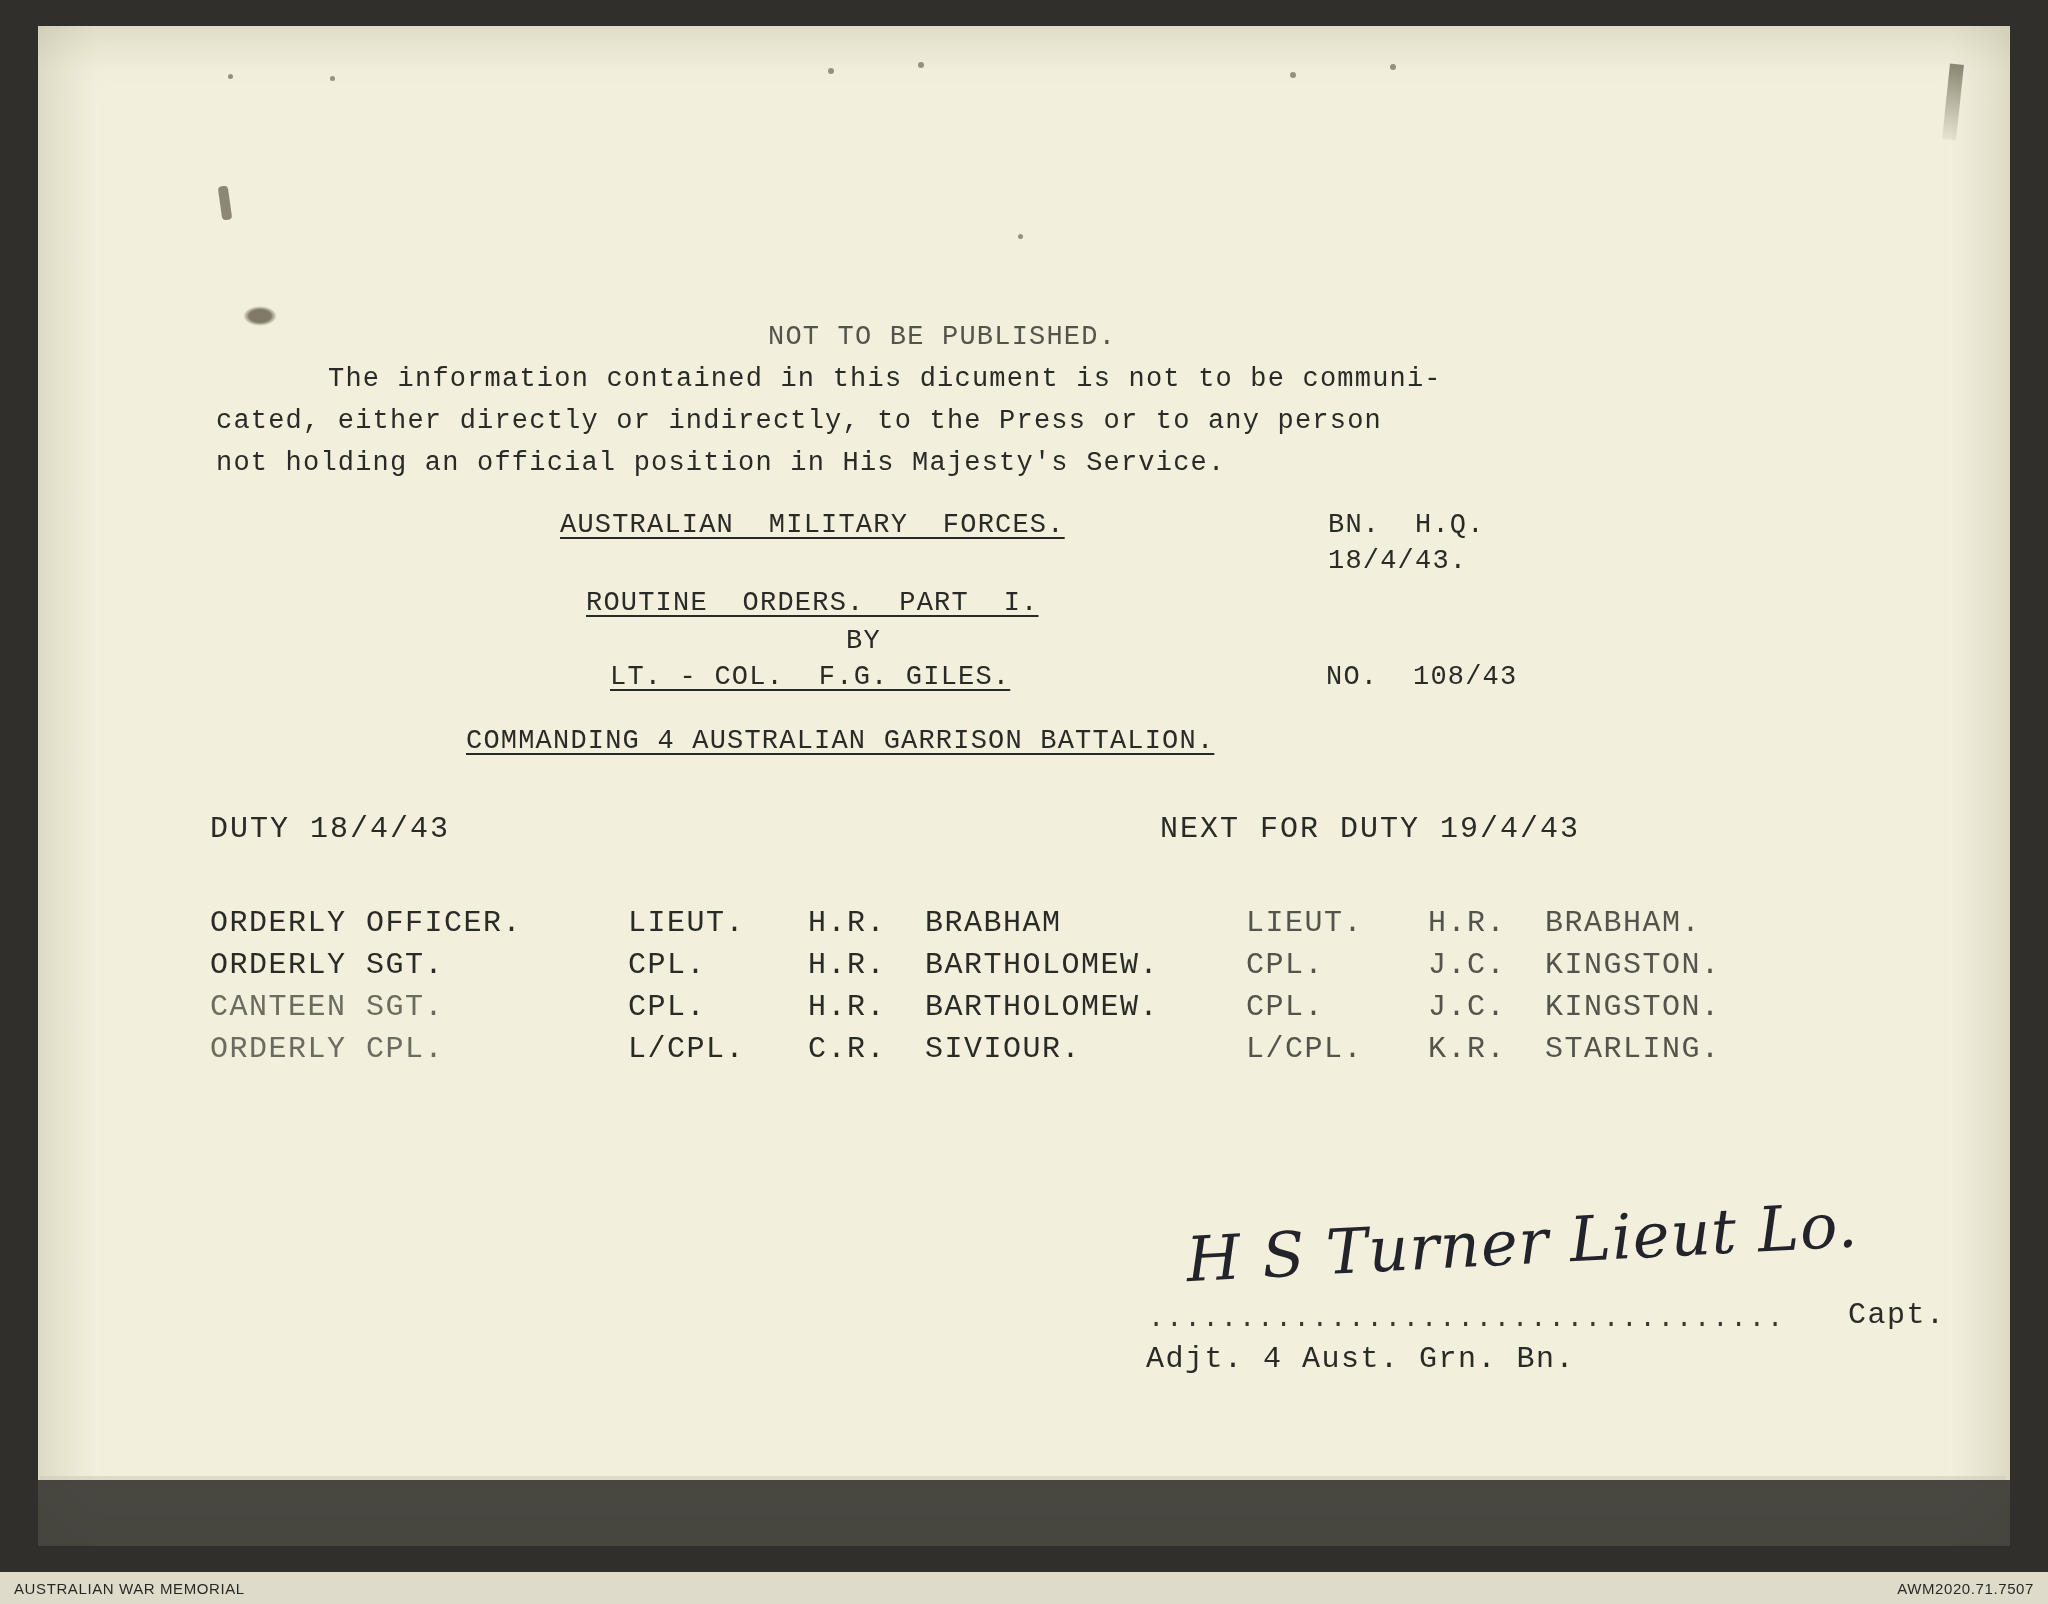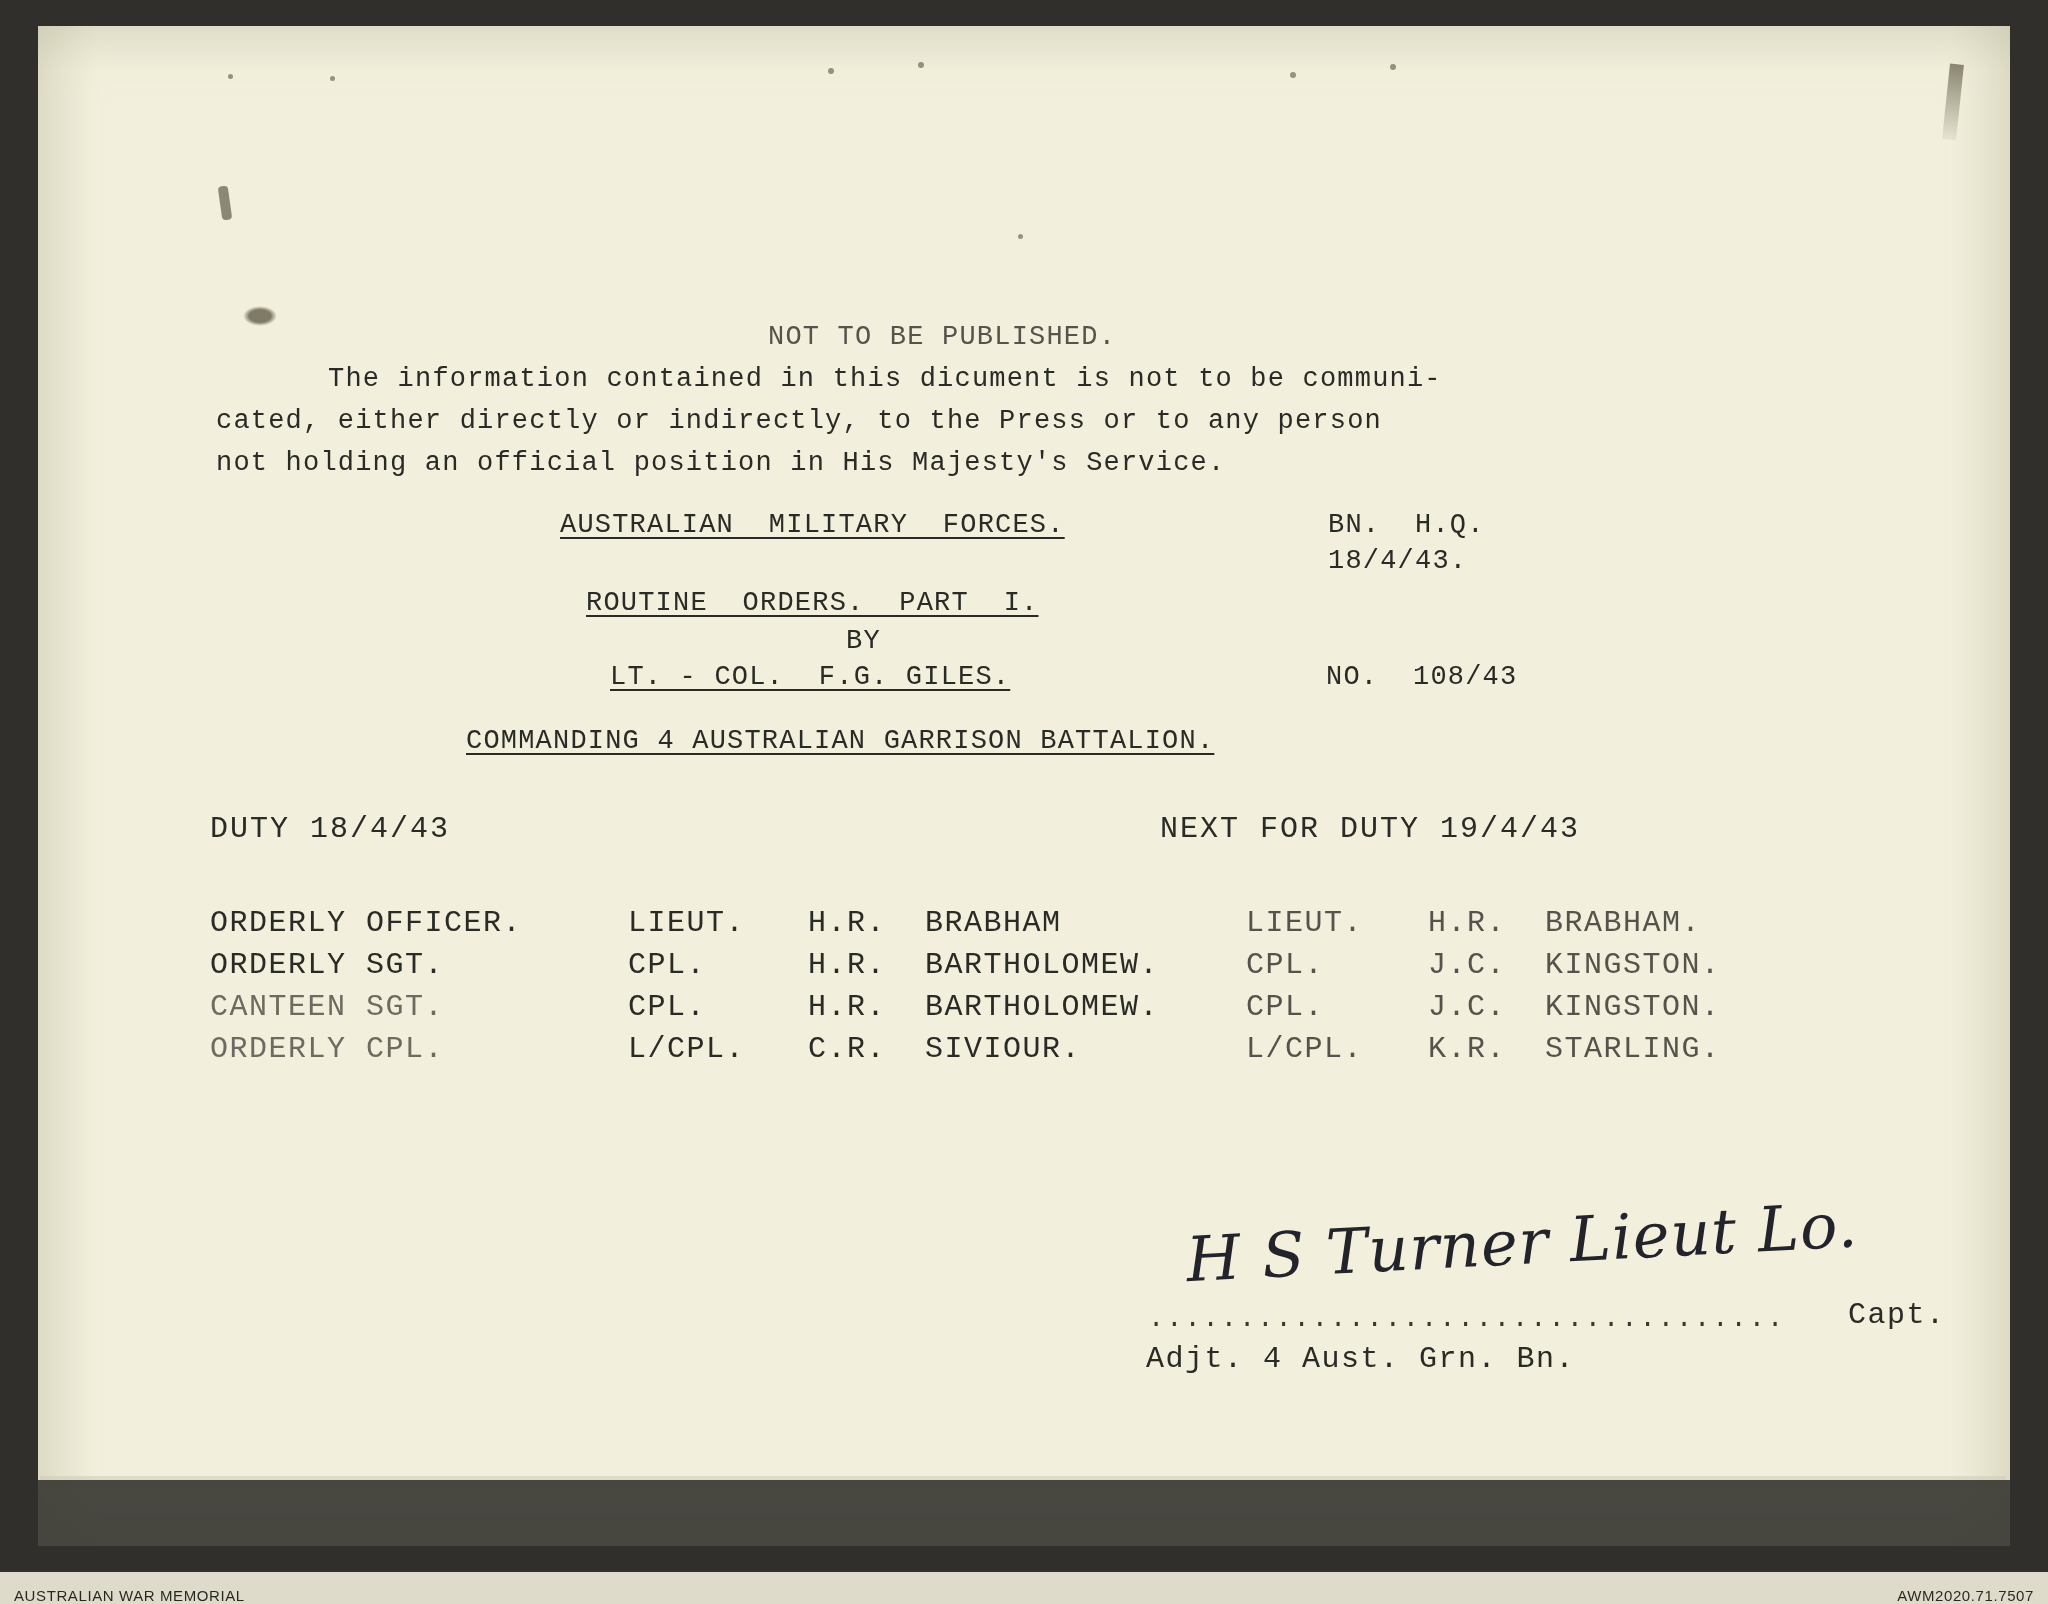--- a/index.html
+++ b/index.html
@@ -157,21 +157,21 @@
     left: 0;
     top: 1572px;
     width: 2048px;
     height: 32px;
     background: #dedbcb;
     color: #1d1d1a;
     font-family: "Liberation Sans", sans-serif;
     font-size: 15px;
     letter-spacing: 0.6px;
     display: flex;
-    align-items: flex-end;
+    align-items: center;
     justify-content: space-between;
     padding: 0 14px;
     box-sizing: border-box;
   }
   #footer-left { opacity: 0.95; }
   #footer-right { opacity: 0.95; }
 </style>
 </head>
 <body>
 

